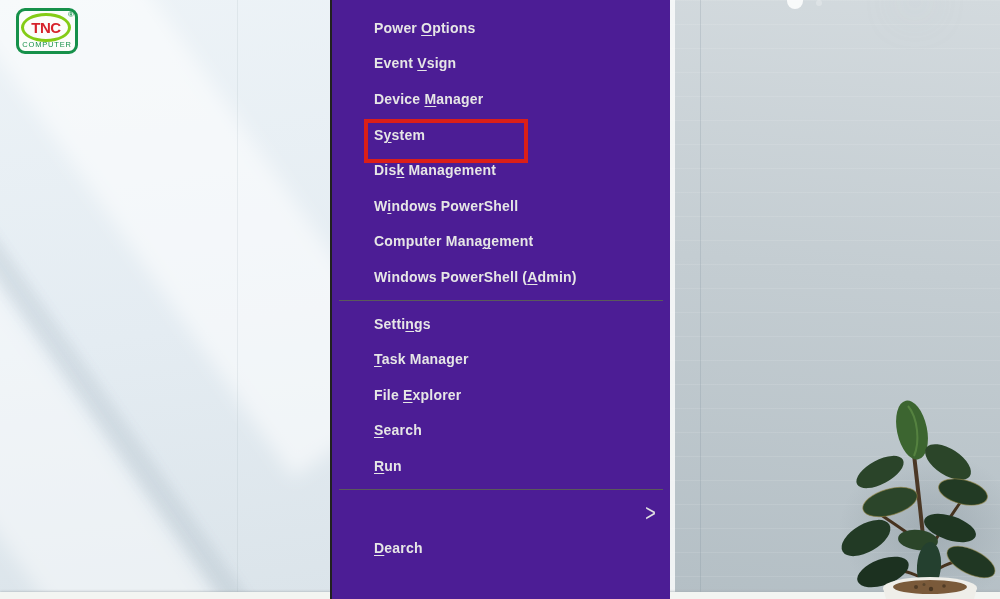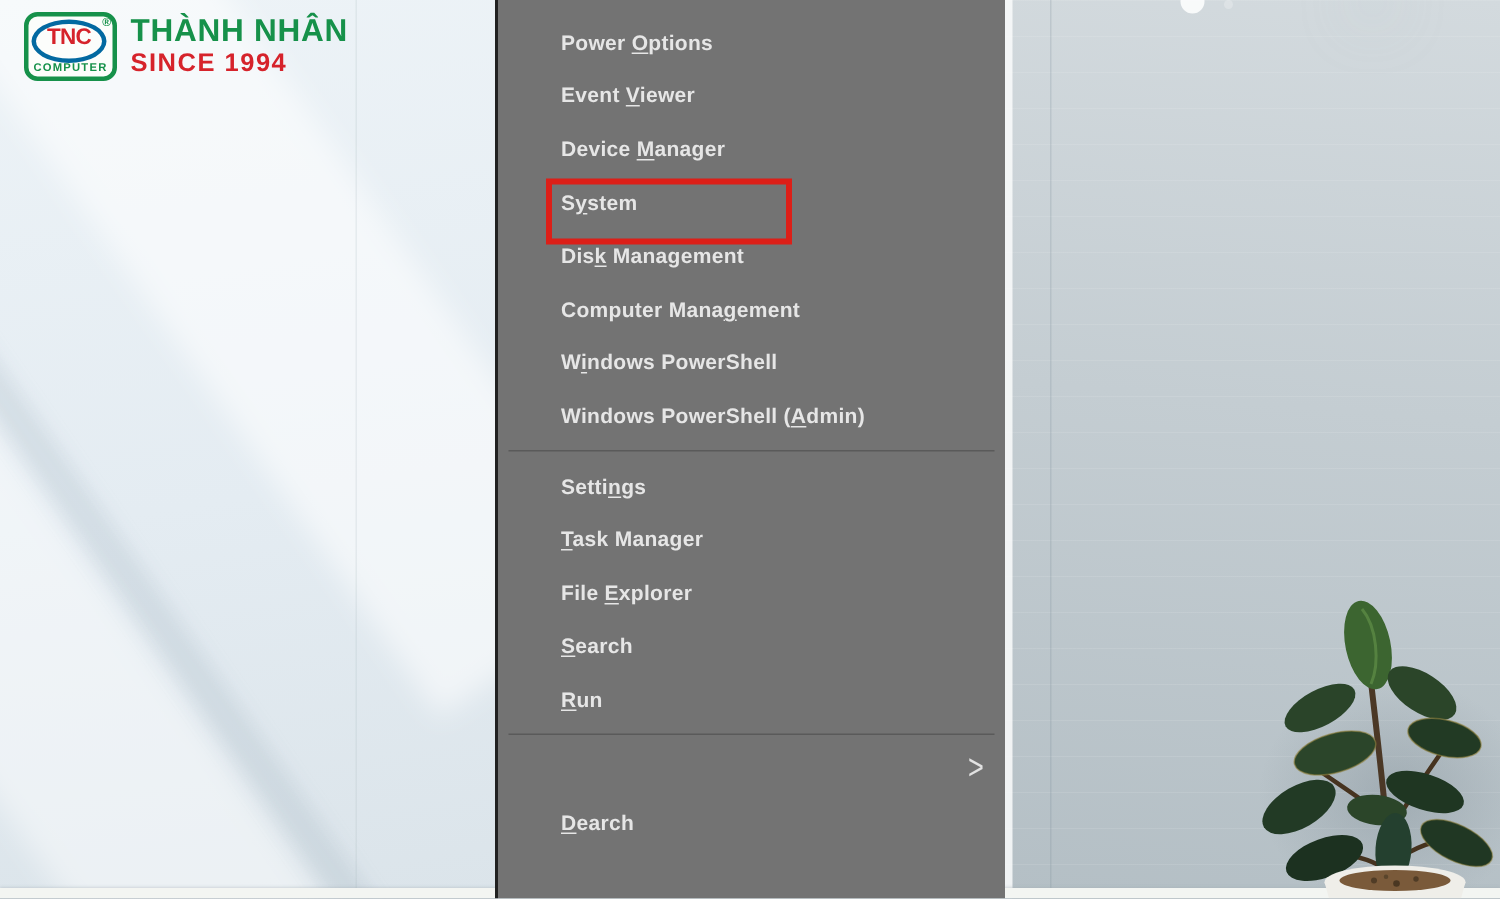--- a/index.html
+++ b/index.html
@@ -31,21 +31,21 @@
   .corner-shade{position:absolute;right:-60px;bottom:-40px;width:260px;height:220px;background:radial-gradient(closest-side,rgba(90,105,115,.25),transparent 70%);}
   
   .bottom-ledge{position:absolute;left:0;bottom:0;width:1000px;height:7px;background:#f3f5f2;box-shadow:0 -1px 2px rgba(160,170,175,.5);}
   
   .watermark{position:absolute;left:787px;top:-7px;width:16px;height:16px;border-radius:50%;background:rgba(255,255,255,.85);box-shadow:24px 2px 0 -5px rgba(255,255,255,.25),120px 1px 40px 2px rgba(190,200,206,.35);}
   
   .plant{position:absolute;left:828px;top:398px;width:177px;height:201px;}
   
   .winx-menu{
     position:absolute;left:330px;top:0;width:340px;height:599px;
-    background:#737373;border-left:2px solid #212121;box-sizing:border-box;
+    background:#4c1d95;border-left:2px solid #212121;box-sizing:border-box;
     padding-top:10px;color:#e6e6e6;z-index:5;
   }
   .menu-item{
     height:35.6px;display:flex;align-items:center;
     padding:0 14px 0 42px;box-sizing:border-box;
     font-size:14px;font-weight:600;letter-spacing:.2px;cursor:default;
     position:relative;
   }
   .mi-text{white-space:nowrap;}
   .accel{text-decoration:underline;text-underline-offset:2px;text-decoration-thickness:1px;}
@@ -54,26 +54,26 @@
   .submenu-chevron{margin-left:auto;font-size:19px;font-weight:400;color:#e2e2e2;transform:scale(.95,1.25);line-height:1;}
   .highlight-box{
     position:absolute;left:32px;top:119px;width:156px;height:36px;
     border:4px solid #dc1f18;pointer-events:none;z-index:6;
   }
   
   .logo{position:absolute;left:16px;top:8px;display:flex;align-items:center;gap:9px;z-index:7;}
   .logo-badge{position:relative;width:62px;height:46px;background:#fcfdfb;border:3px solid #16914a;border-radius:9px;box-sizing:border-box;}
   .logo-oval{
     position:absolute;left:2px;top:2px;width:50px;height:29px;
-    border:3px solid #0369a1;border-radius:50%;box-sizing:border-box;
-    display:flex;align-items:flex-start;justify-content:center;
+    border:3px solid #84cc16;border-radius:50%;box-sizing:border-box;
+    display:flex;align-items:center;justify-content:center;
   }
   .logo-abbr{color:#d6232b;font-weight:800;font-size:15px;letter-spacing:-.5px;}
   .logo-reg{position:absolute;right:1px;top:0;font-size:8px;color:#16914a;font-weight:700;line-height:1;}
-  .logo-computer{position:absolute;left:0;right:0;bottom:2px;text-align:center;font-size:7.5px;font-weight:700;color:#16914a;letter-spacing:.8px;}
+  .logo-computer{position:absolute;left:0;right:0;bottom:2px;text-align:center;font-size:7.5px;font-weight:400;color:#16914a;letter-spacing:.8px;}
   .logo-name{color:#16914a;font-weight:800;font-size:21px;letter-spacing:.5px;line-height:1.1;}
   .logo-since{color:#d6232b;font-weight:800;font-size:17px;letter-spacing:1px;line-height:1.2;}
 </style>
 </head>
 <body>
 
 <div class="stage">
 
   <div class="bg-left">
     <div class="streak streak-a"></div>
@@ -123,36 +123,36 @@
       <circle cx="96" cy="186.5" r="1.5" fill="#5a452c"></circle>
     </g>
   </svg>
 
   <div class="winx-menu">
 
     <div class="menu-item">
       <span class="mi-text"><span>Power </span><span class="accel">O</span><span>ptions</span></span>
     </div>
     <div class="menu-item">
-      <span class="mi-text"><span>Event </span><span class="accel">V</span><span>iewer</span></span>
+      <span class="mi-text"><span>Event </span><span class="accel">V</span><span>sign</span></span>
     </div>
     <div class="menu-item">
       <span class="mi-text"><span>Device </span><span class="accel">M</span><span>anager</span></span>
     </div>
     <div class="menu-item">
       <span class="mi-text"><span>S</span><span class="accel">y</span><span>stem</span></span>
     </div>
     <div class="menu-item">
       <span class="mi-text"><span>Dis</span><span class="accel">k</span><span> Management</span></span>
     </div>
     <div class="menu-item">
-      <span class="mi-text"><span>Computer Mana</span><span class="accel">g</span><span>ement</span></span>
+      <span class="mi-text"><span>W</span><span class="accel">i</span><span>ndows PowerShell</span></span>
     </div>
     <div class="menu-item">
-      <span class="mi-text"><span>W</span><span class="accel">i</span><span>ndows PowerShell</span></span>
+      <span class="mi-text"><span>Computer Mana</span><span class="accel">g</span><span>ement</span></span>
     </div>
     <div class="menu-item">
       <span class="mi-text"><span>Windows PowerShell (</span><span class="accel">A</span><span>dmin)</span></span>
     </div>
 
     <div class="menu-sep"></div>
 
     <div class="menu-item">
       <span class="mi-text"><span>Setti</span><span class="accel">n</span><span>gs</span></span>
     </div>
@@ -182,19 +182,15 @@
   </div>
 
   <div class="logo">
     <div class="logo-badge">
       <div class="logo-oval">
         <span class="logo-abbr">TNC</span>
       </div>
       <span class="logo-reg">®</span>
       <div class="logo-computer">COMPUTER</div>
     </div>
-    <div class="logo-text">
-      <div class="logo-name">THÀNH NHÂN</div>
-      <div class="logo-since">SINCE 1994</div>
-    </div>
   </div>
 
 </div>
 
 </body></html>

